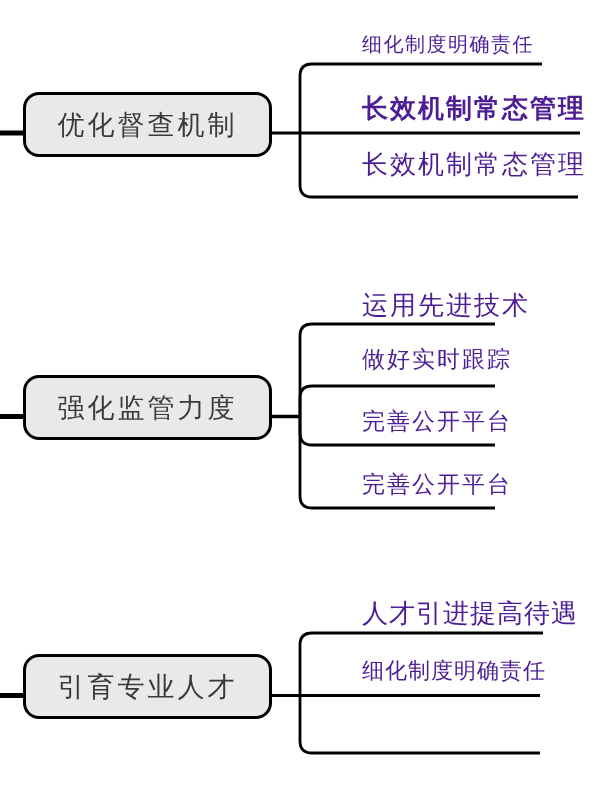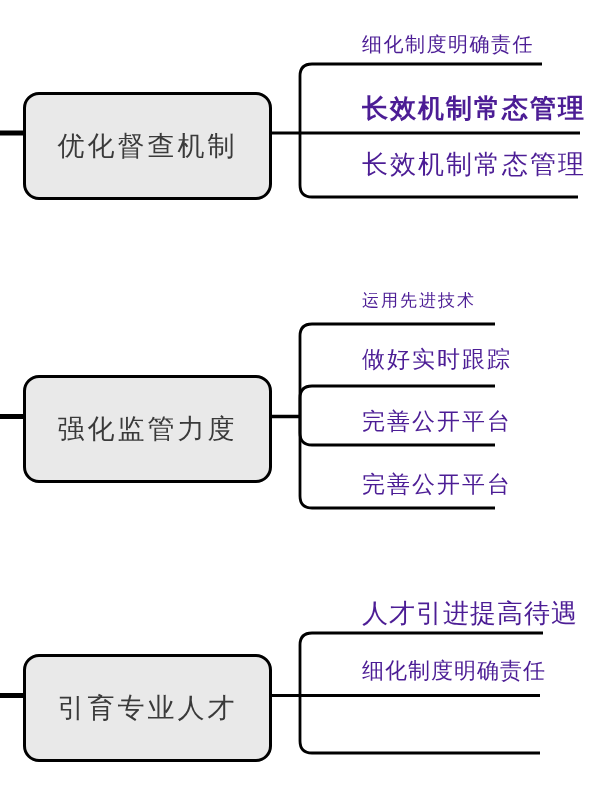--- a/index.html
+++ b/index.html
@@ -24,21 +24,21 @@
   }
   .connector-svg path {
     fill: none;
     stroke: #000000;
     stroke-linecap: butt;
   }
   .topic-node {
     position: absolute;
     left: 23px;
     width: 249px;
-    height: 108px;
+    height: 65px;
     box-sizing: border-box;
     background: #e9e9e9;
     border: 3px solid #000000;
     border-radius: 16px;
     display: flex;
     align-items: center;
     justify-content: center;
     font-size: 27px;
     letter-spacing: 3px;
     color: #3a3a3a;
@@ -50,21 +50,21 @@
   .branch-label {
     position: absolute;
     left: 362px;
     line-height: 1.15;
     color: #4c1d95;
     white-space: nowrap;
   }
   .g1-c1 { top: 33px;  font-size: 20px; letter-spacing: 1.5px; }
   .g1-c2 { top: 94px;  font-size: 26px; letter-spacing: 2px; font-weight: bold; }
   .g1-c3 { top: 150px; font-size: 26px; letter-spacing: 2px; }
-  .g2-c1 { top: 291px; font-size: 17px; letter-spacing: 2px; }
+  .g2-c1 { top: 291px; font-size: 26px; letter-spacing: 2px; }
   .g2-c2 { top: 347px; font-size: 23px; letter-spacing: 2px; }
   .g2-c3 { top: 409px; font-size: 23px; letter-spacing: 2px; }
   .g2-c4 { top: 472px; font-size: 23px; letter-spacing: 2px; }
   .g3-c1 { top: 599px; font-size: 26px; letter-spacing: 1px; }
   .g3-c2 { top: 658px; font-size: 22px; letter-spacing: 1px; }
   .g3-c3 { top: 717px; font-size: 22px; letter-spacing: 1px; }
 </style>
 </head>
 <body>
 

